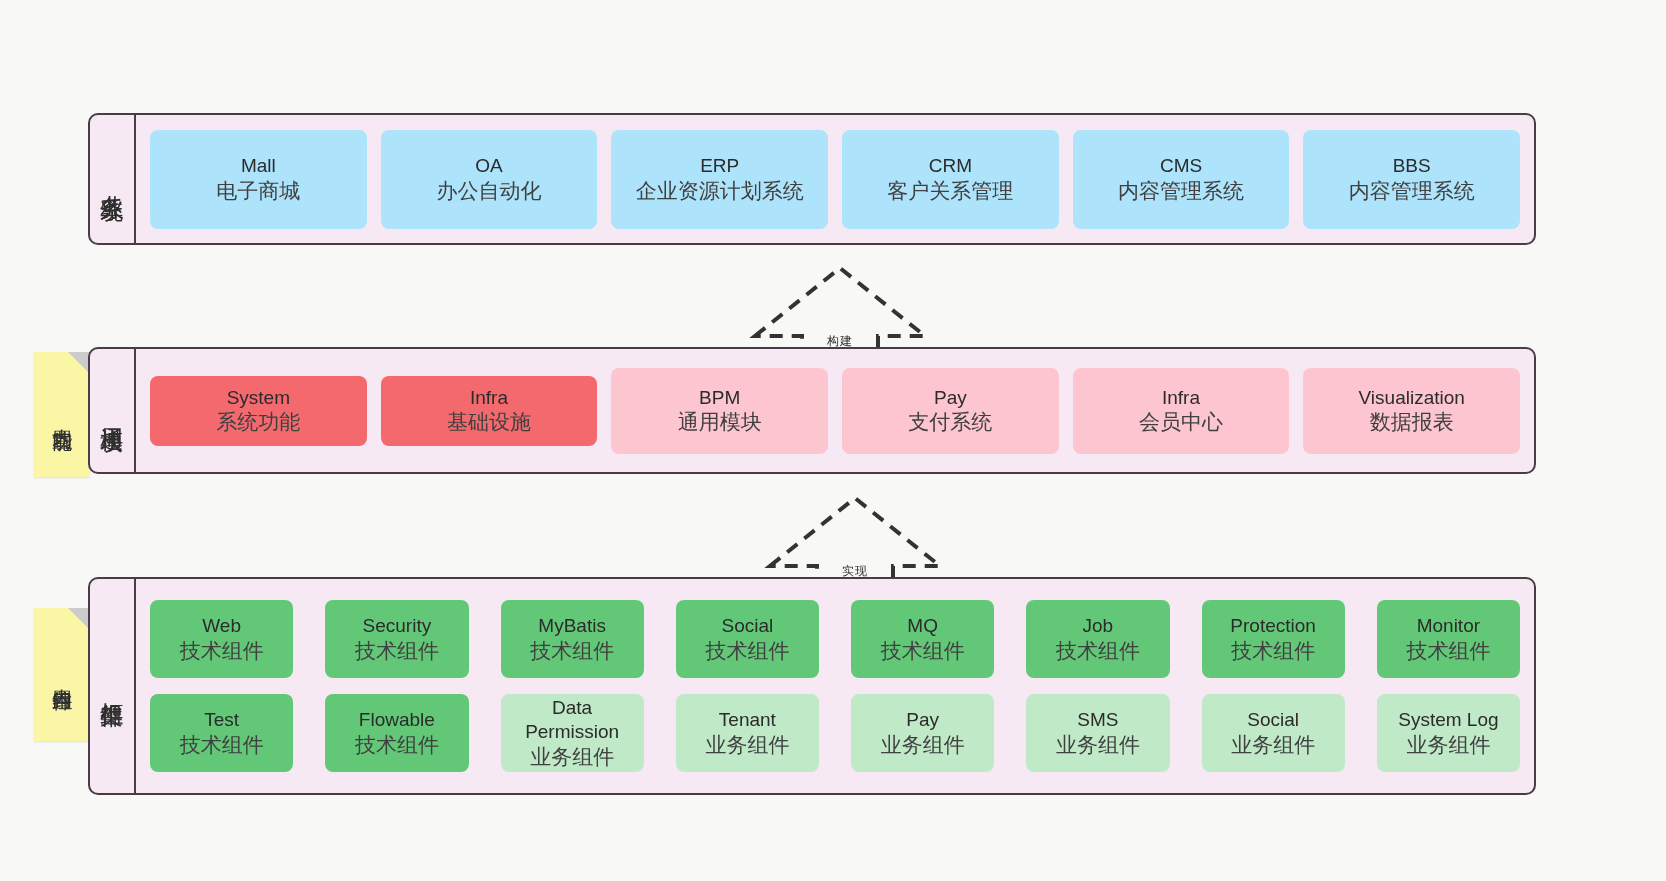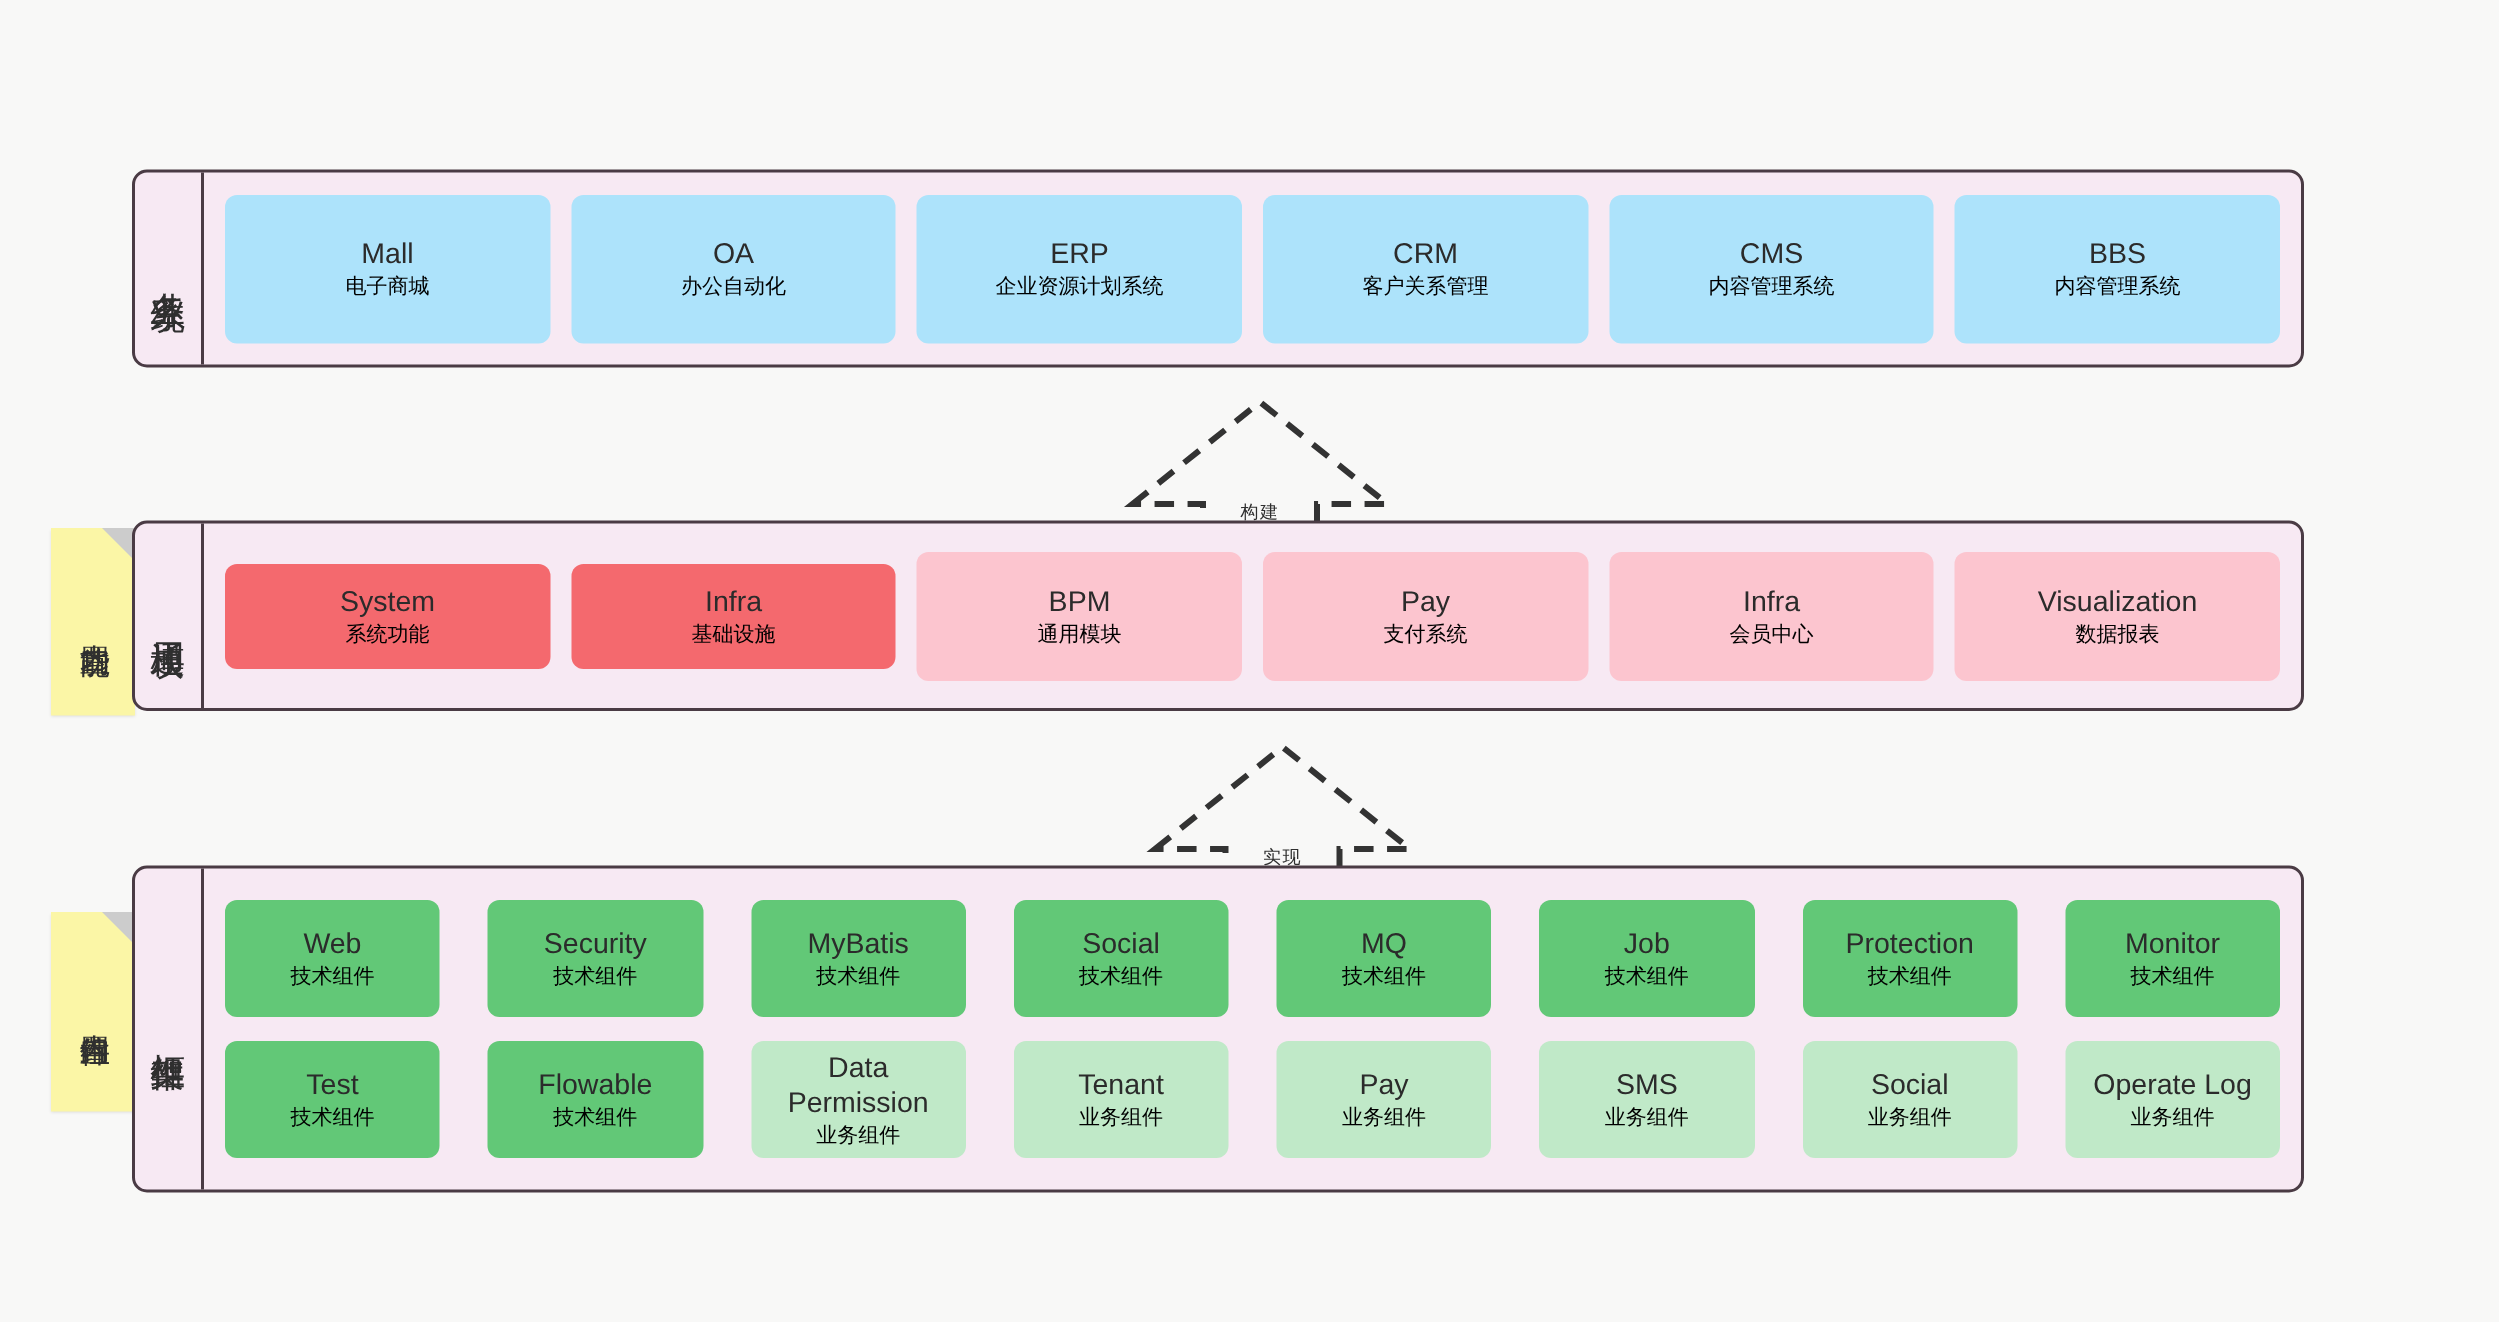--- a/index.html
+++ b/index.html
@@ -81,22 +81,22 @@
     justify-content: center;
     text-align: center;
     line-height: 1.25;
     padding: 6px 4px;
   }
   .card .en {
     font-size: 19px;
     color: #2b2b2b;
   }
   .card .cn {
-    font-size: 14px;
-    color: #000000;
+    font-size: 21px;
+    color: #404040;
   }
 
   .card.blue   { background: #ade3fb; height: 99px; }
   .card.red    { background: #f4696e; height: 70px; }
   .card.pink   { background: #fcc5cf; height: 86px; }
   .card.green  { background: #62c877; height: 78px; }
   .card.lgreen { background: #c0e9c8; height: 78px; }
 
   
   #layer-business { left: 88px;  top: 113px; width: 1448px; height: 132px; }
@@ -318,21 +318,21 @@
         </div>
         <div class="card lgreen">
           <span class="en">SMS</span>
           <span class="cn">业务组件</span>
         </div>
         <div class="card lgreen">
           <span class="en">Social</span>
           <span class="cn">业务组件</span>
         </div>
         <div class="card lgreen">
-          <span class="en">Operate Log</span>
+          <span class="en">System Log</span>
           <span class="cn">业务组件</span>
         </div>
       </div>
 
     </div>
   </div>
 
 </div>
 
 </body></html>

